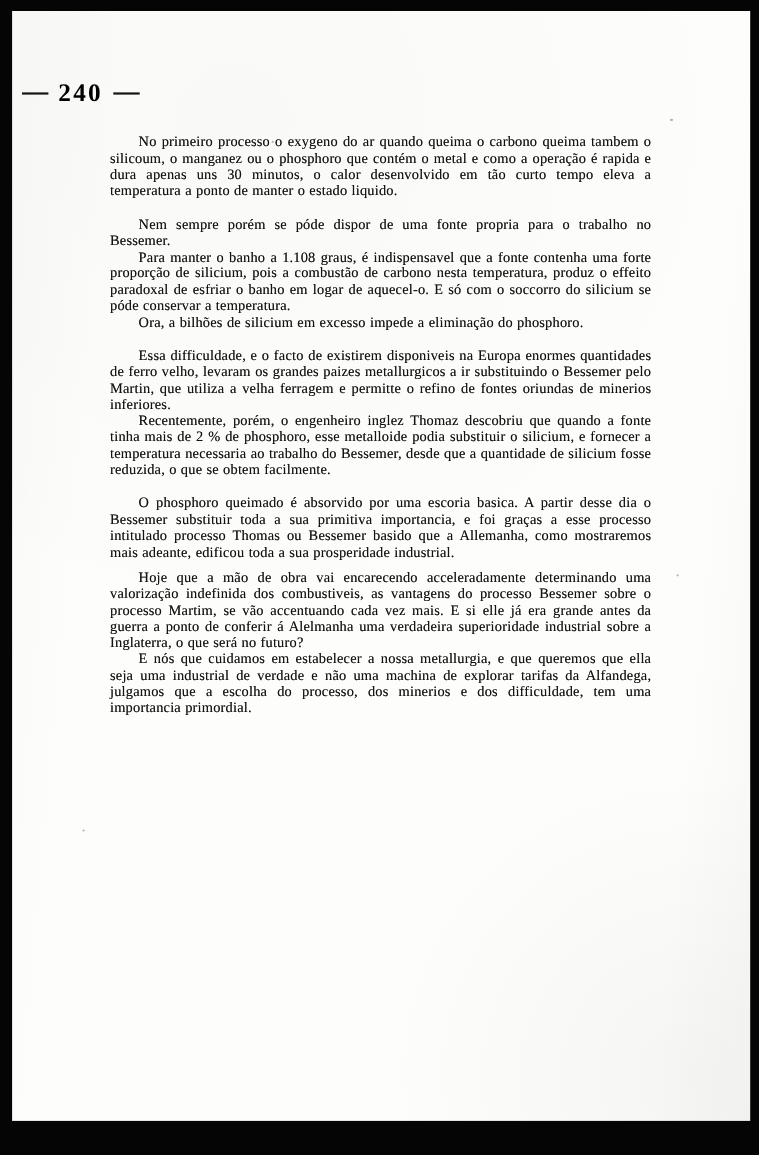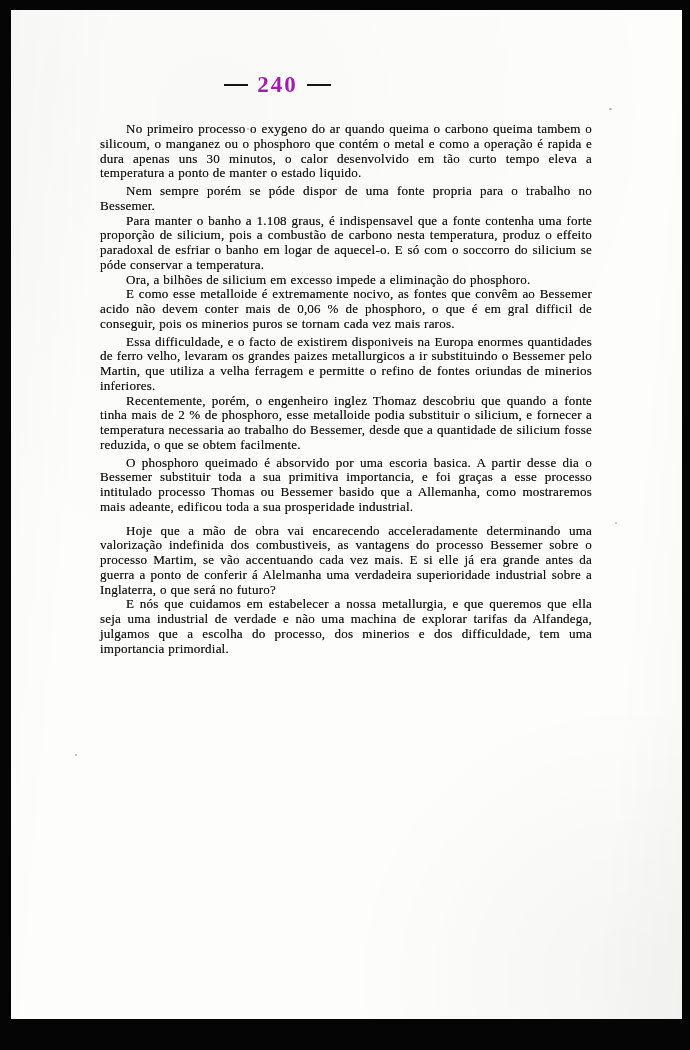--- a/index.html
+++ b/index.html
@@ -43,26 +43,25 @@
       linear-gradient(95deg, rgba(0,0,0,0.018) 0%, rgba(0,0,0,0) 14%, rgba(0,0,0,0) 88%, rgba(0,0,0,0.022) 100%);
     pointer-events: none;
   }
 
   
   #page-number {
     position: absolute;
     left: 0;
     top: 62px;
     width: 533px;
-    text-align: center;
     font-family: "Liberation Serif", "DejaVu Serif", serif;
     font-size: 23px;
     font-weight: 700;
     letter-spacing: 2px;
-    color: #a21caf;
+    color: #000000;
   }
   #page-number .rule {
     display: inline-block;
     width: 24px;
     height: 2px;
     background: #141414;
     vertical-align: 6px;
     margin: 0 9px;
   }
 
@@ -80,21 +79,21 @@
     font-size: 13.1px;
     line-height: 14.75px;
     color: #131313;
     text-align: justify;
     text-indent: 26px;
     letter-spacing: 0.18px;
     word-spacing: 0.4px;
     
     text-shadow: 0 0 0.35px rgba(0,0,0,0.55);
   }
-  p.para.gap-sm { margin-top: 3px; }
+  p.para.gap-sm { margin-top: 16px; }
   p.para.gap-md { margin-top: 9px; }
 
   
   .speck {
     position: absolute;
     background: #2a2a2a;
     border-radius: 50%;
     opacity: 0.35;
     pointer-events: none;
   }
@@ -110,21 +109,20 @@
 
     <div id="page-number">
       <span class="rule"></span><span>240</span><span class="rule"></span>
     </div>
 
     <div id="text-column">
       <p class="para">No primeiro processo o exygeno do ar quando queima o carbono queima tambem o silicoum, o manganez ou o phosphoro que contém o metal e como a operação é rapida e dura apenas uns 30 minutos, o calor desenvolvido em tão curto tempo eleva a temperatura a ponto de manter o estado liquido.</p>
       <p class="para gap-sm">Nem sempre porém se póde dispor de uma fonte propria para o trabalho no Bessemer.</p>
       <p class="para">Para manter o banho a 1.108 graus, é indispensavel que a fonte contenha uma forte proporção de silicium, pois a combustão de carbono nesta temperatura, produz o effeito paradoxal de esfriar o banho em logar de aquecel-o. E só com o soccorro do silicium se póde conservar a temperatura.</p>
       <p class="para">Ora, a bilhões de silicium em excesso impede a eliminação do phosphoro.</p>
-      <p class="para">E como esse metalloide é extremamente nocivo, as fontes que convêm ao Bessemer acido não devem conter mais de 0,06 % de phosphoro, o que é em gral difficil de conseguir, pois os minerios puros se tornam cada vez mais raros.</p>
       <p class="para gap-sm">Essa difficuldade, e o facto de existirem disponiveis na Europa enormes quantidades de ferro velho, levaram os grandes paizes metallurgicos a ir substituindo o Bessemer pelo Martin, que utiliza a velha ferragem e permitte o refino de fontes oriundas de minerios inferiores.</p>
       <p class="para">Recentemente, porém, o engenheiro inglez Thomaz descobriu que quando a fonte tinha mais de 2 % de phosphoro, esse metalloide podia substituir o silicium, e fornecer a temperatura necessaria ao trabalho do Bessemer, desde que a quantidade de silicium fosse reduzida, o que se obtem facilmente.</p>
       <p class="para gap-sm">O phosphoro queimado é absorvido por uma escoria basica. A partir desse dia o Bessemer substituir toda a sua primitiva importancia, e foi graças a esse processo intitulado processo Thomas ou Bessemer basido que a Allemanha, como mostraremos mais adeante, edificou toda a sua prosperidade industrial.</p>
       <p class="para gap-md">Hoje que a mão de obra vai encarecendo acceleradamente determinando uma valorização indefinida dos combustiveis, as vantagens do processo Bessemer sobre o processo Martim, se vão accentuando cada vez mais. E si elle já era grande antes da guerra a ponto de conferir á Alelmanha uma verdadeira superioridade industrial sobre a Inglaterra, o que será no futuro?</p>
       <p class="para">E nós que cuidamos em estabelecer a nossa metallurgia, e que queremos que ella seja uma industrial de verdade e não uma machina de explorar tarifas da Alfandega, julgamos que a escolha do processo, dos minerios e dos difficuldade, tem uma importancia primordial.</p>
     </div>
 
     <span class="speck" style="left:236px;top:118px;width:2px;height:2px;"></span>
     <span class="speck" style="left:604px;top:512px;width:2px;height:2px;"></span>
     <span class="speck" style="left:64px;top:744px;width:2px;height:2px;"></span>

